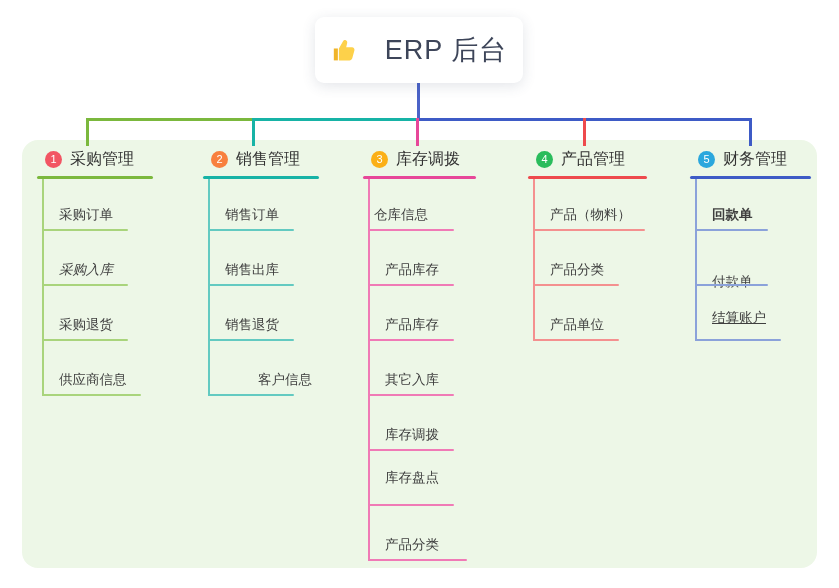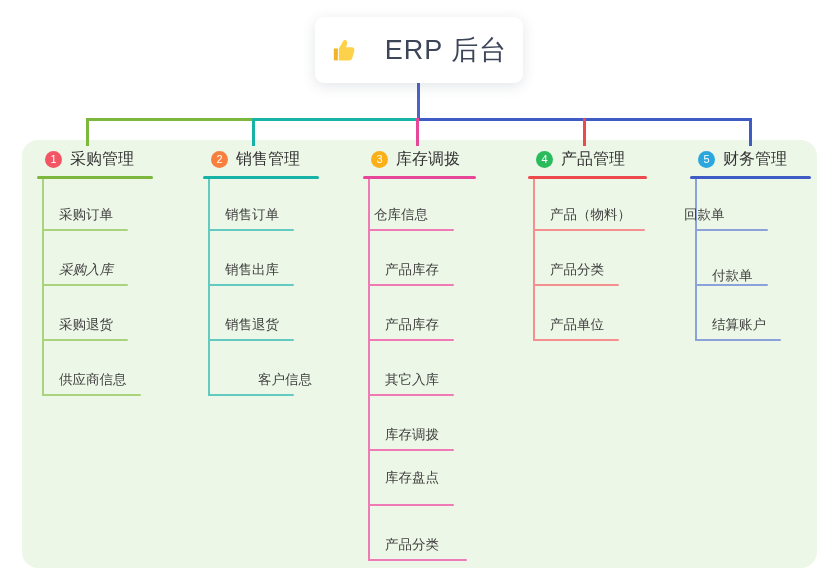--- a/index.html
+++ b/index.html
@@ -117,21 +117,21 @@
         <div class="child-label" style="left: 550px; top: 316px;">产品单位</div>
         <div class="child-underline" style="left: 533px; top: 339px; width: 86px; background: rgb(244, 144, 143);"></div>
       </div>
       <div style="position: absolute; left: 0px; top: 0px;">
         <div class="branch-header" style="left: 698px; top: 149px;">
           <span class="badge" style="background: rgb(43, 167, 221);">5</span>
           <span class="branch-label">财务管理</span>
         </div>
         <div class="branch-underline" style="left: 690px; top: 176px; width: 121px; background: rgb(62, 91, 198);"></div>
         <div class="branch-spine" style="left: 695px; top: 179px; height: 162px; background: rgb(139, 162, 218);"></div>
-        <div class="child-label" style="left: 684px; top: 206px;">回款单</div>
+        <div class="child-label" style="left: 712px; top: 206px; font-weight: bold;">回款单</div>
         <div class="child-underline" style="left: 695px; top: 229px; width: 73px; background: rgb(139, 162, 218);"></div>
-        <div class="child-label" style="left: 712px; top: 267px;">付款单</div>
+        <div class="child-label" style="left: 712px; top: 273px;">付款单</div>
         <div class="child-underline" style="left: 695px; top: 284px; width: 73px; background: rgb(139, 162, 218);"></div>
-        <div class="child-label" style="left: 712px; top: 316px;">结算账户</div>
+        <div class="child-label" style="left: 712px; top: 309px; text-decoration: underline;">结算账户</div>
         <div class="child-underline" style="left: 695px; top: 339px; width: 86px; background: rgb(139, 162, 218);"></div>
       </div>
     </div>
 </div>
 
 </body></html>

